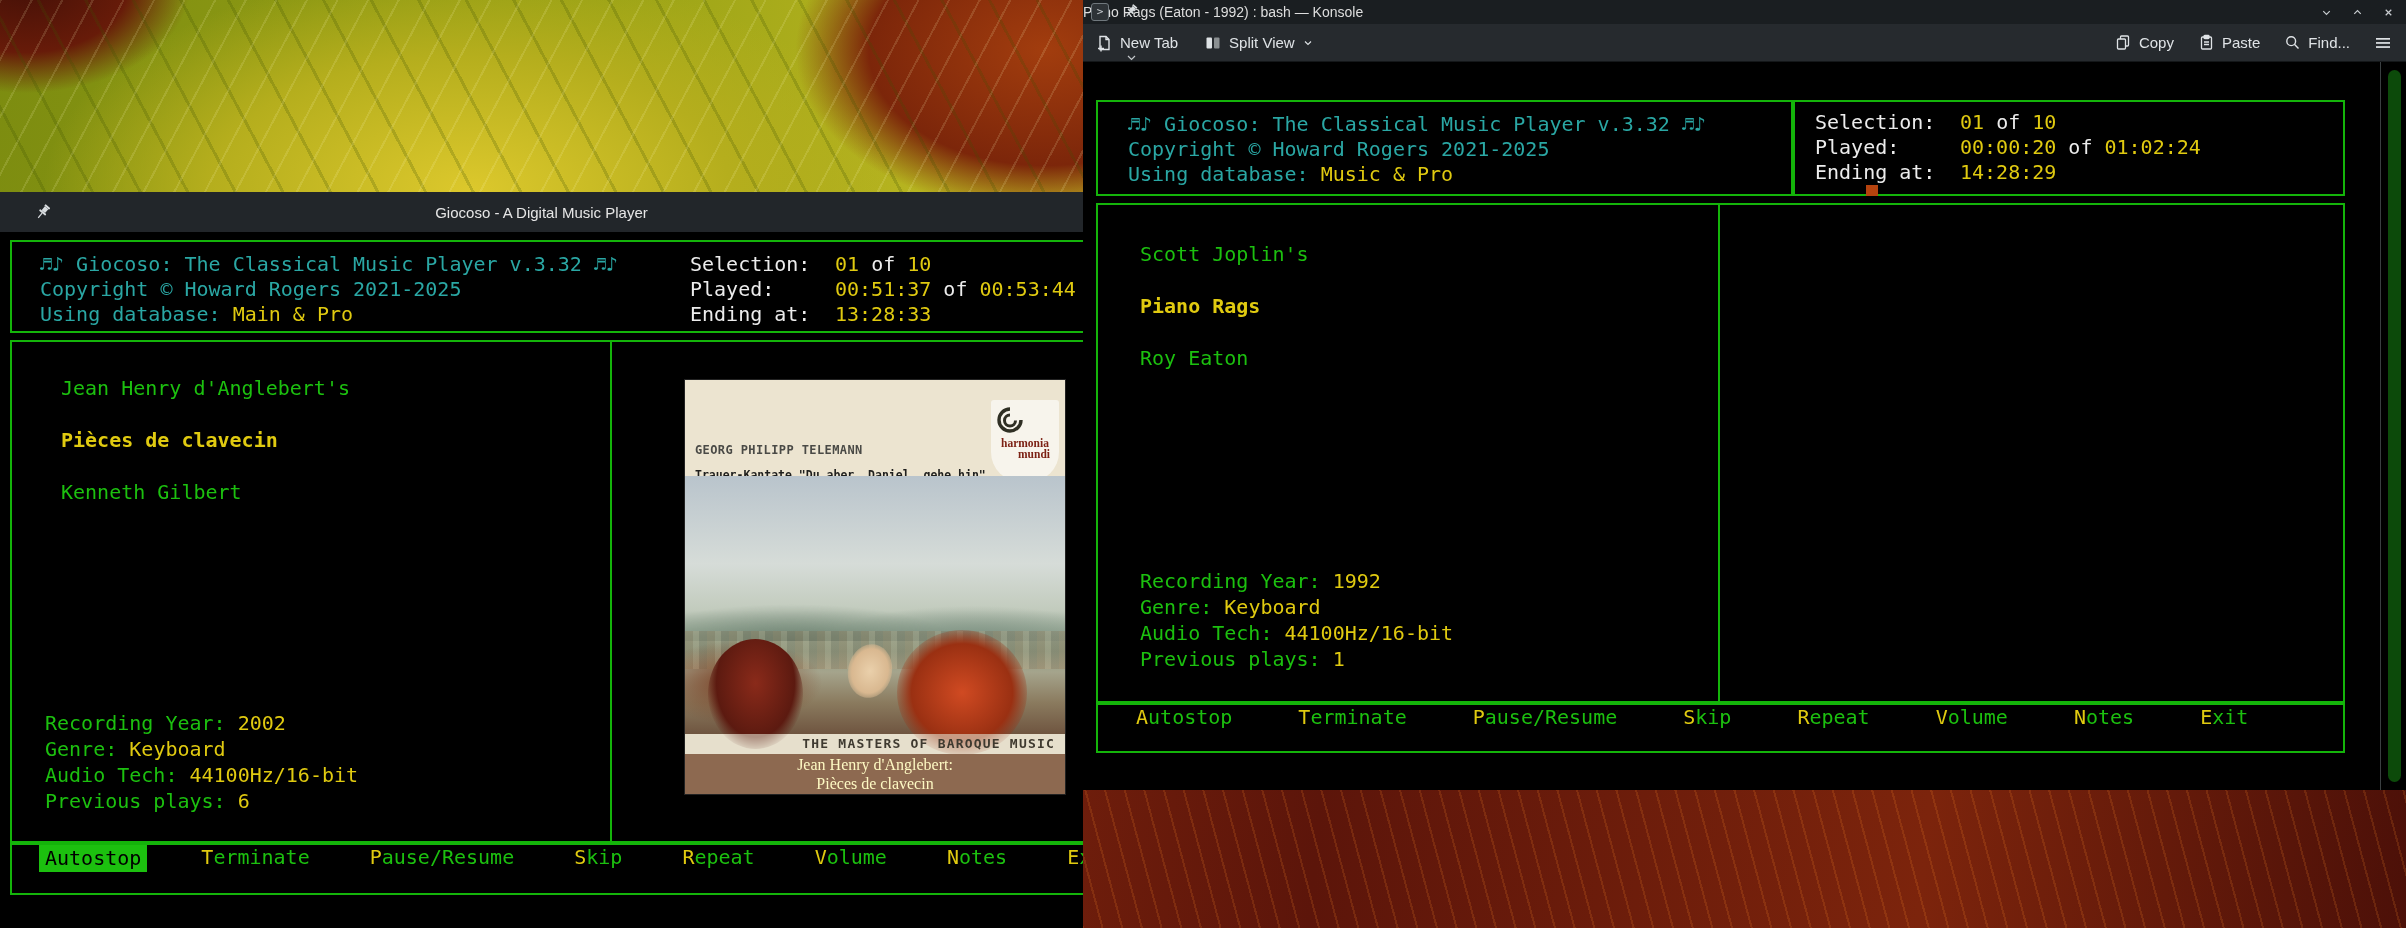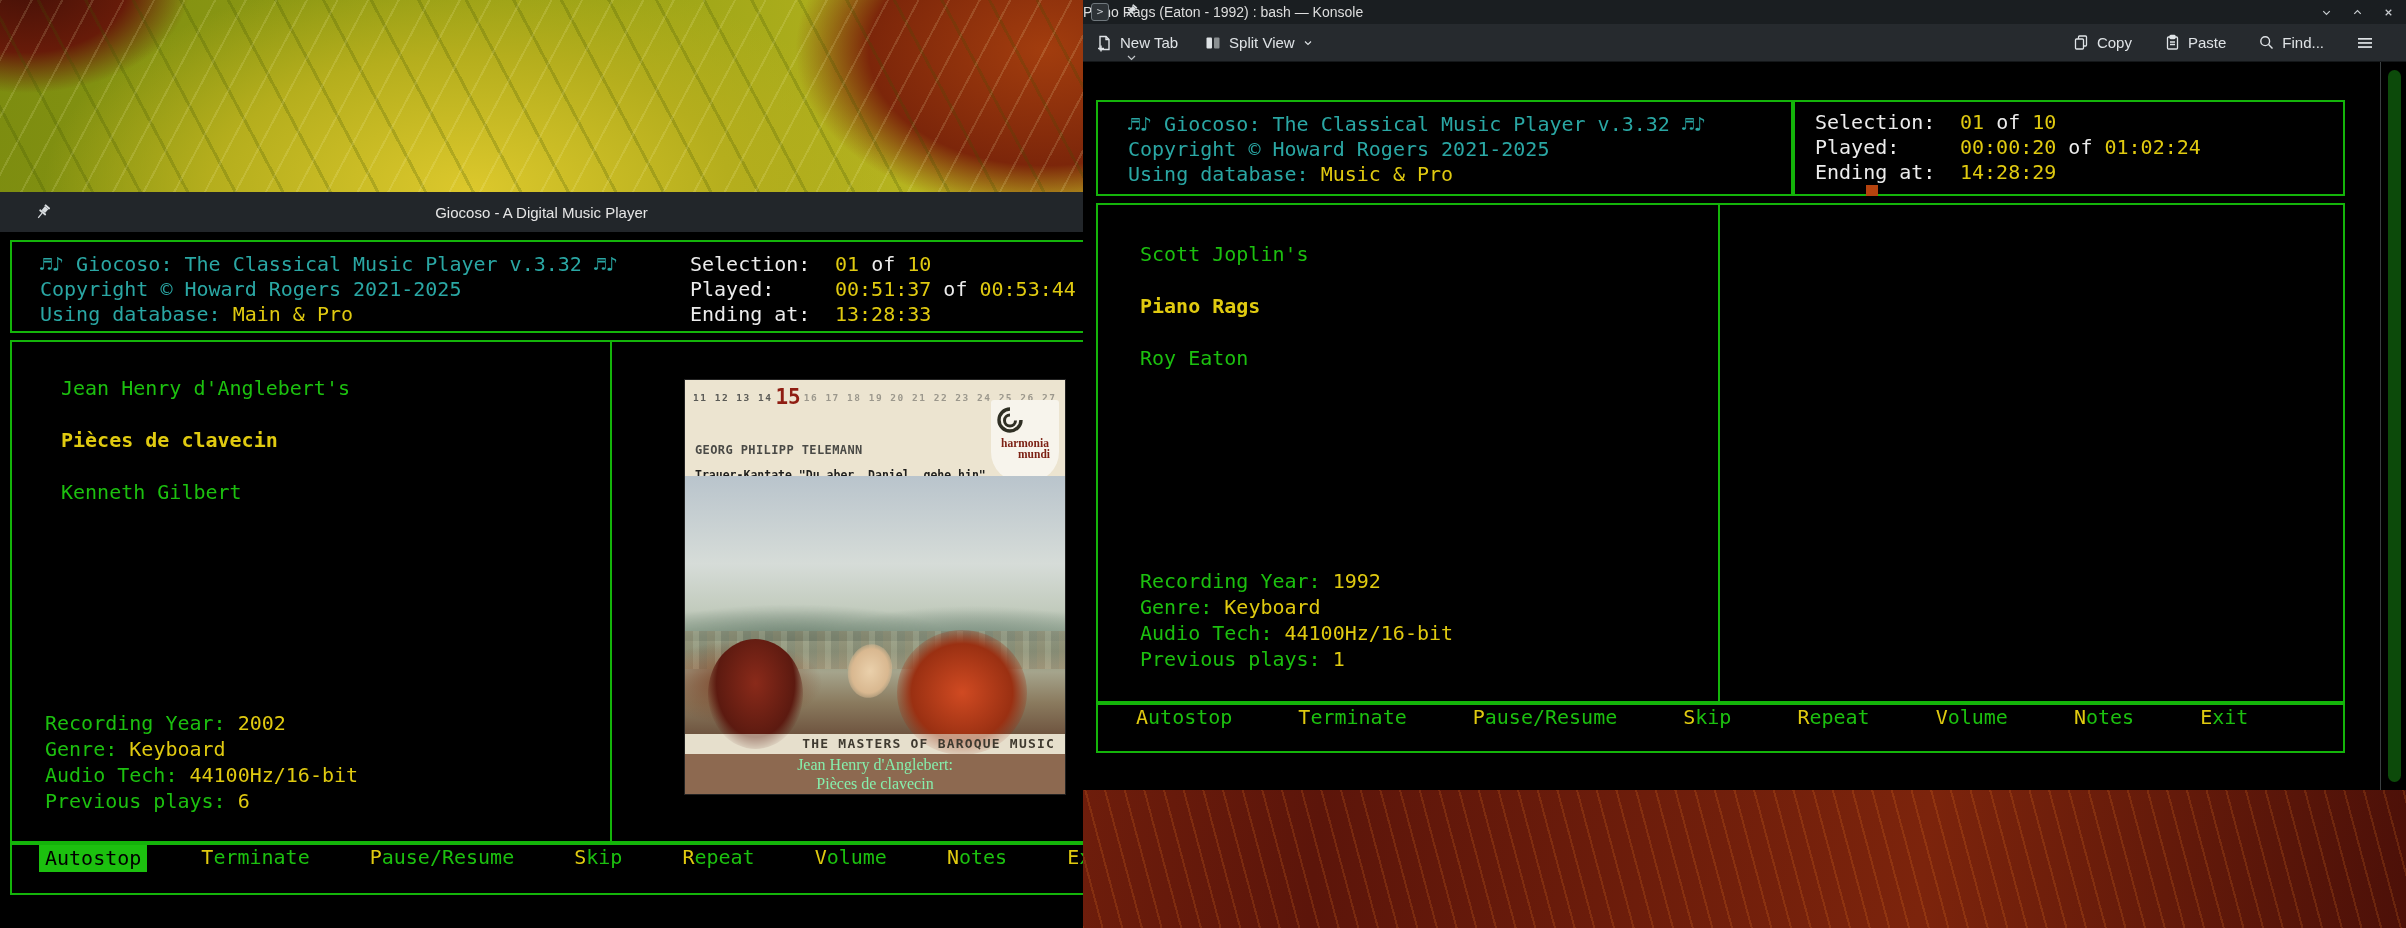--- a/index.html
+++ b/index.html
@@ -85,36 +85,36 @@
                radial-gradient(ellipse 52% 92% at 76% 100%,#7d9183 0%,transparent 75%);}
   .alb-town{position:absolute;left:0;top:60%;width:100%;height:15%;opacity:.45;
     background:repeating-linear-gradient(90deg,rgba(150,110,70,.6) 0 8px,rgba(195,165,125,.55) 8px 14px,rgba(120,90,60,.5) 14px 22px);}
   .alb-fig{position:absolute;border-radius:50%}
   .alb-f1{left:6%;bottom:-6%;width:95px;height:110px;background:radial-gradient(ellipse at 50% 40%,#8a2a1a 0%,#5c1a10 58%,transparent 75%)}
   .alb-f2{right:10%;bottom:-8%;width:130px;height:125px;background:radial-gradient(#d04a22 0%,#9a3012 55%,transparent 76%)}
   .alb-face{position:absolute;left:43%;bottom:14%;width:44px;height:54px;border-radius:50%;transform:rotate(12deg);
     background:radial-gradient(#ead0ab 0%,#d9b890 58%,transparent 82%)}
   .alb-series{position:absolute;left:0;right:0;bottom:40px;height:20px;line-height:20px;background:rgba(226,220,202,.62);
     color:#3f3a30;font-size:13px;font-weight:bold;letter-spacing:1.2px;text-align:right;padding-right:10px}
-  .alb-caption{position:absolute;left:0;right:0;bottom:0;height:40px;background:#8d6950;color:#86efac;
+  .alb-caption{position:absolute;left:0;right:0;bottom:0;height:40px;background:#8d6950;color:#fef9c3;
     font-family:"Liberation Serif",serif;font-size:16px;line-height:19px;text-align:center;padding-top:1px}
 
   
   .win-right{position:absolute;left:1083px;top:0;width:1323px;height:790px;background:#000}
   .rt-bar{position:absolute;left:0;top:0;width:100%;height:24px;background:var(--chrome1);display:flex;align-items:center}
   .shell-btn{position:absolute;left:8px;top:3px;width:18px;height:18px;background:#2e3337;border:1px solid #70787d;border-radius:3px;
     color:#c9ced2;font-size:11px;line-height:15px;text-align:center;font-family:"DejaVu Sans Mono",monospace}
   .rt-bar .pin{position:absolute;left:40px;top:3px;width:16px;height:16px}
   .rt-title{width:100%;color:#dedede;font-size:14px}
   .win-controls{position:absolute;right:10px;top:0;height:24px;display:flex;align-items:center;gap:16px}
   .wc-btn{width:15px;height:15px;display:inline-flex;align-items:center;justify-content:center}
   .toolbar{position:absolute;left:0;top:24px;width:100%;height:38px;background:var(--chrome2);display:flex;align-items:center;
     color:var(--chrome-text);font-size:15px;border-bottom:1px solid #141719}
   .tb-group-left{display:flex;align-items:center;gap:26px;padding-left:12px}
-  .tb-group-right{margin-left:auto;display:flex;align-items:center;gap:32px;padding-right:32px}
+  .tb-group-right{margin-left:auto;display:flex;align-items:center;gap:24px;padding-right:14px}
   .tb-btn{display:flex;align-items:center;gap:7px;position:relative;cursor:default}
   .tb-btn .under-chev{position:absolute;left:32px;bottom:-9px;opacity:.85}
   .term-right{position:absolute;left:0;top:62px;width:100%;height:728px;background:#000}
   .r-hinfo{left:13px;top:38px;width:697px;height:96px}
   .r-hinfo .appinfo{padding:10px 0 0 30px}
   .r-hsel{left:710px;top:38px;width:552px;height:96px}
   .r-hsel .status{padding:8px 0 0 20px}
   .r-body{left:13px;top:141px;width:1249px;height:500px}
   .r-vdiv{left:620px}
   .r-body .np{padding:37px 0 0 42px}
@@ -171,21 +171,20 @@
           <p class="t-green">Kenneth Gilbert</p>
         </div>
         <div class="meta">
             <div class="meta-row"><span class="t-green">Recording Year: </span><span class="t-yellow">2002</span></div>
             <div class="meta-row"><span class="t-green">Genre: </span><span class="t-yellow">Keyboard</span></div>
             <div class="meta-row"><span class="t-green">Audio Tech: </span><span class="t-yellow">44100Hz/16-bit</span></div>
             <div class="meta-row"><span class="t-green">Previous plays: </span><span class="t-yellow">6</span></div>
           </div>
 
         <div class="album">
-          <div class="alb-top"><span class="alb-nums">11 12 13 14</span><span class="alb-big">15</span><span class="alb-nums faded">16 17 18 19 20 21 22 23 24 25 26 27</span></div>
           <div class="alb-credits">
             <div class="c1">GEORG PHILIPP TELEMANN</div>
             <div class="c2">Trauer-Kantate "Du aber, Daniel, gehe hin"</div>
             <div class="c3">Cantus Cölln, dir. Konrad Junghänel</div>
             <div class="c1">JEAN-HENRY D'ANGLEBERT</div>
             <div class="c2">Pièces de clavecin</div>
             <div class="c3">Kenneth Gilbert</div>
           </div>
           <div class="alb-logo">
             <svg width="34" height="34" viewBox="0 0 34 34">

